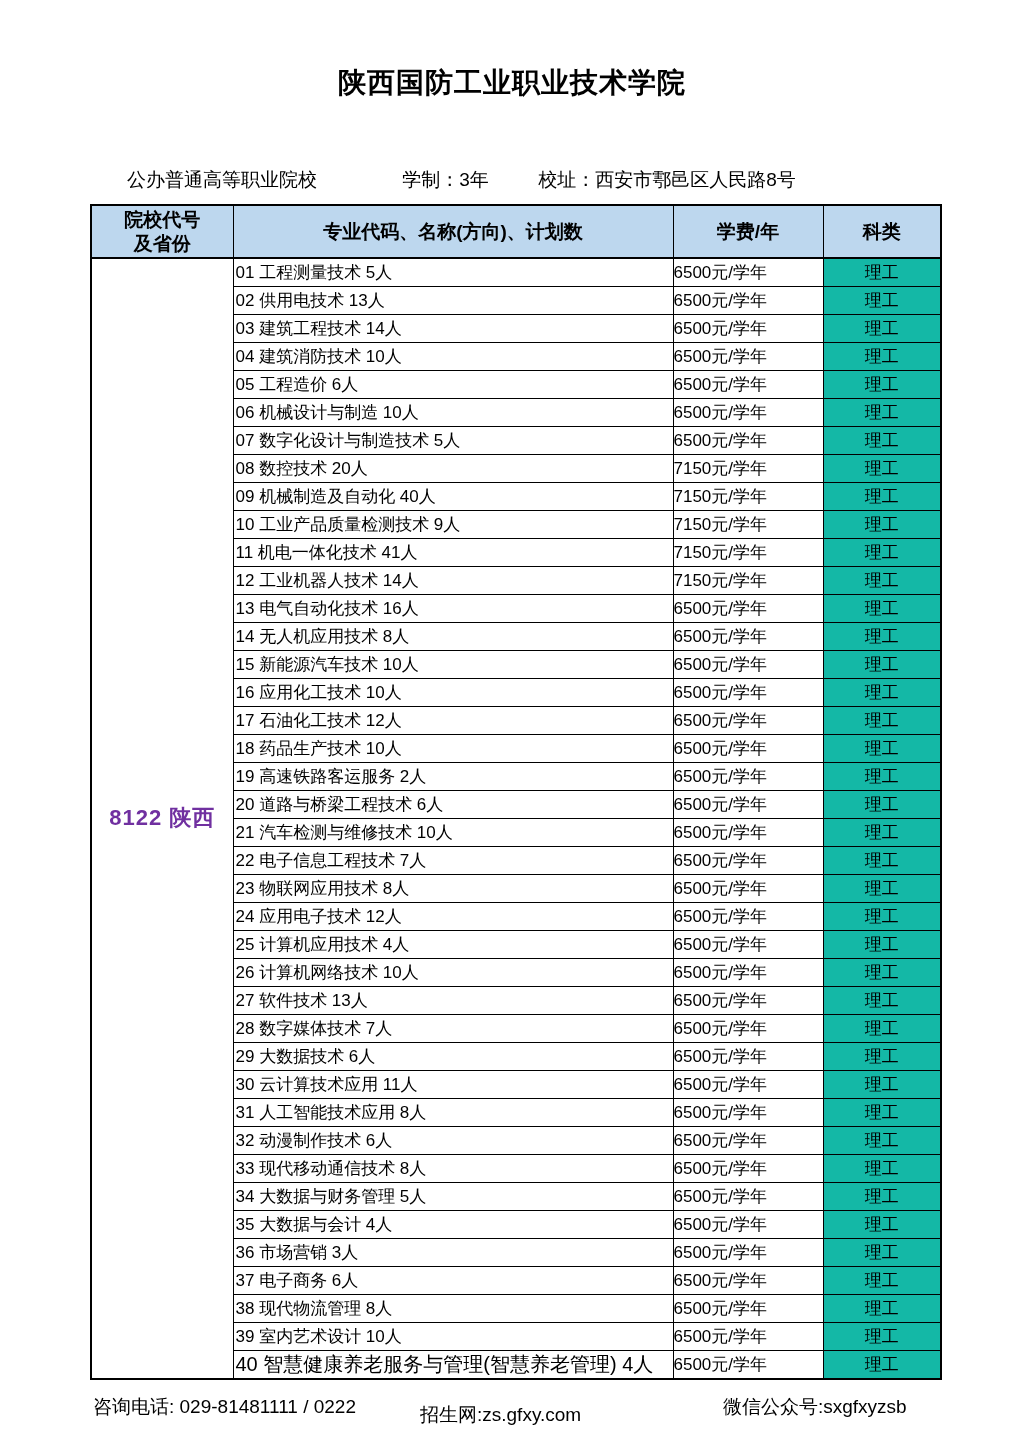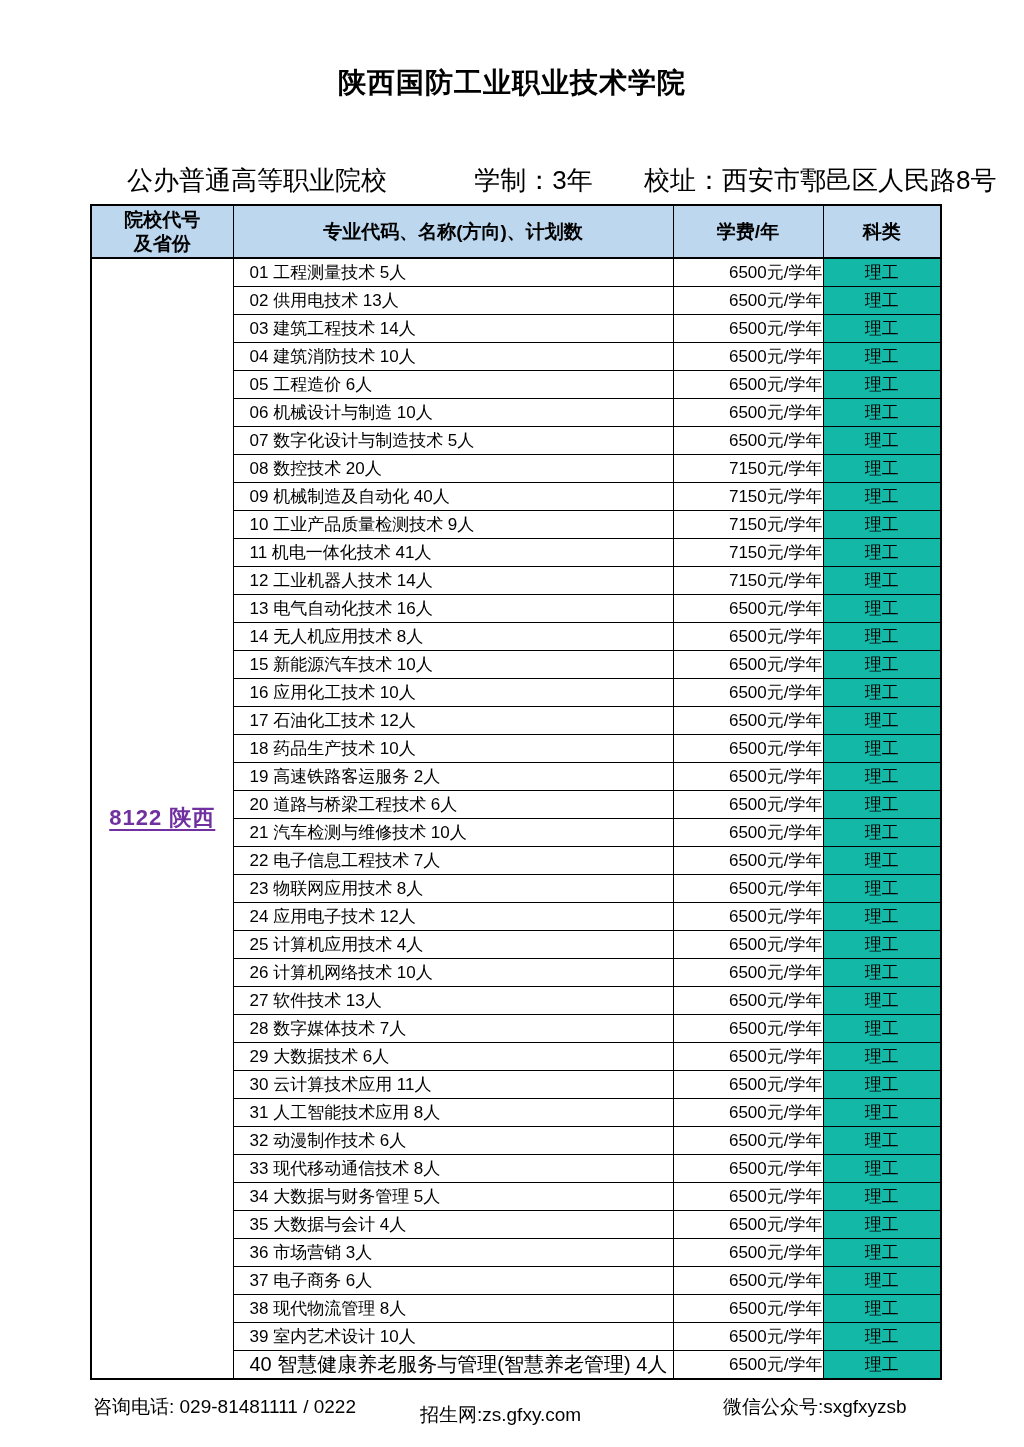--- a/index.html
+++ b/index.html
@@ -19,21 +19,21 @@
     text-align: center;
     font-size: 28px;
     font-weight: bold;
     line-height: 41px;
     letter-spacing: 1px;
   }
   .info-line {
     position: absolute;
     top: 168px;
     left: 127px;
-    font-size: 26px;
+    font-size: 19px;
     line-height: 24px;
     white-space: nowrap;
   }
   .info-line .seg-duration { margin-left: 80px; }
   .info-line .seg-address  { margin-left: 44px; }
 
   table.enroll-table {
     position: absolute;
     top: 204px;
     left: 90px;
@@ -71,28 +71,27 @@
     background: #ffffff;
     text-align: center;
     vertical-align: middle;
     border-bottom: 2.5px solid #000;
     border-left: 2.5px solid #000;
   }
   .school-code {
     color: #7030A0;
     font-weight: bold;
     font-size: 22px;
-    text-decoration: underline;
     text-decoration-thickness: 2px;
     text-underline-offset: 4px;
     letter-spacing: 1px;
     cursor: pointer;
   }
-  td.major-cell   { text-align: left; padding-left: 16px; }
-  td.fee-cell     { text-align: right; }
+  td.major-cell   { text-align: left; padding-left: 2px; }
+  td.fee-cell     { text-align: left; }
   td.category-cell{ text-align: center; background: #14b8a6; }
   tr.last-row td.major-cell { font-size: 20px; }
 
   .footer {
     position: absolute;
     top: 1394px;
     left: 0;
     width: 880px;
     height: 26px;
     font-size: 19px;

